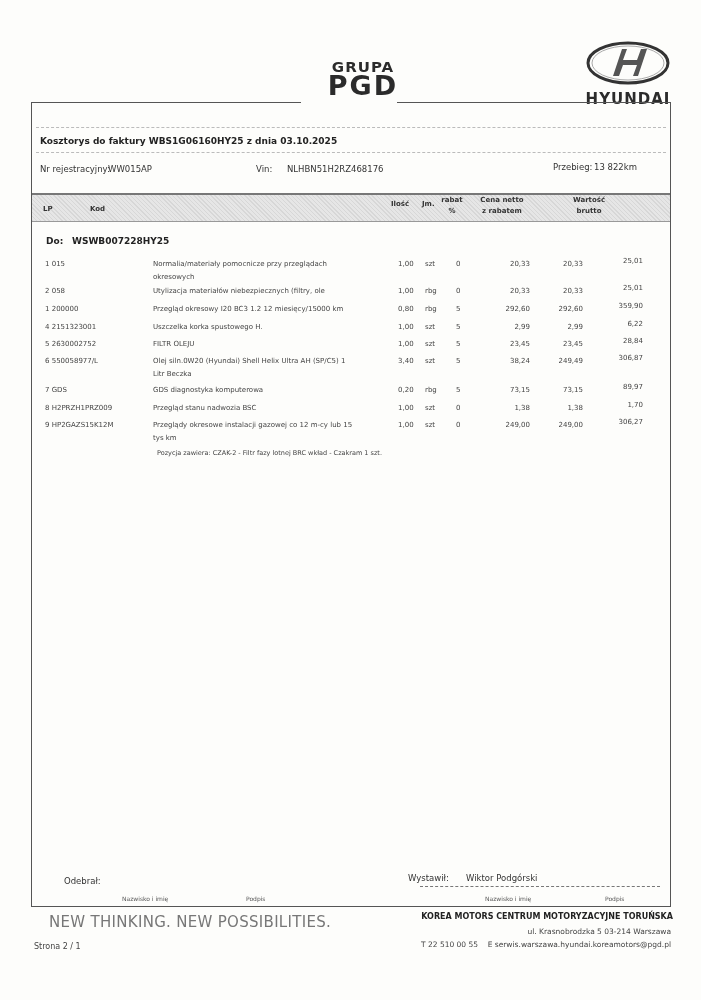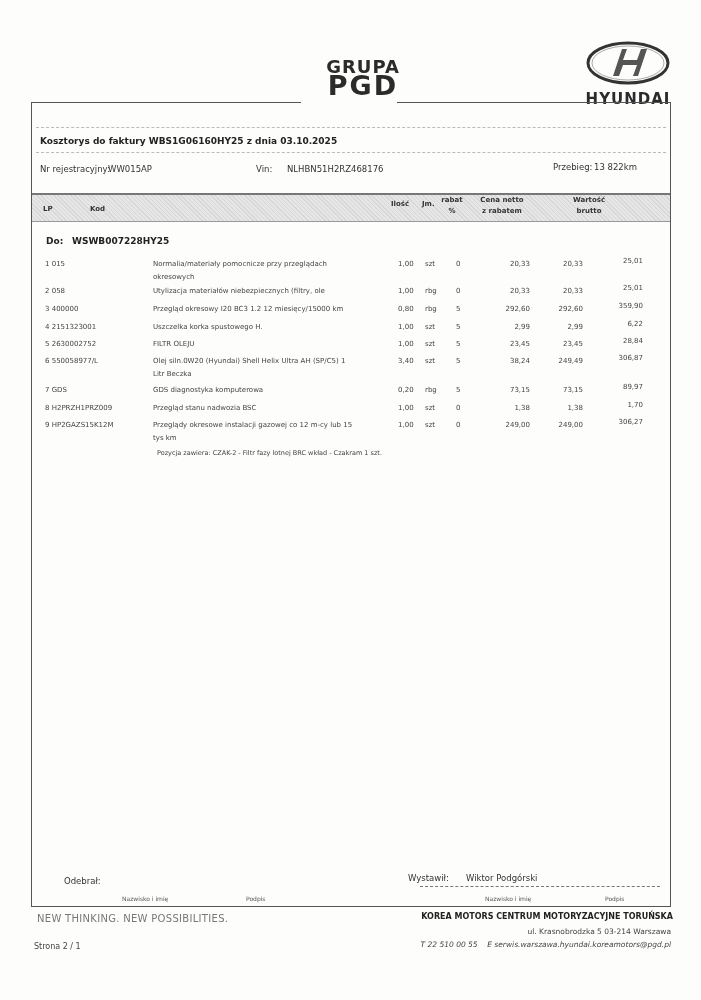--- a/index.html
+++ b/index.html
@@ -6,21 +6,21 @@
   body {
     width: 701px; height: 1000px; position: relative; overflow: hidden;
     background: #fdfdfb;
     font-family: "DejaVu Sans", "Liberation Sans", sans-serif;
     color: #2a2a2a;
   }
   .abs { position: absolute; }
 
   
   .pgd-logo { left: 318px; top: 60px; width: 90px; text-align: center; color: #2b2b2b; }
-  .pgd-logo .l1 { font-family: "DejaVu Sans", sans-serif; font-weight: bold; font-size: 18px; letter-spacing: 1px; line-height: 14px; transform: scaleY(0.95); }
+  .pgd-logo .l1 { font-family: "DejaVu Sans", sans-serif; font-weight: bold; font-size: 15px; letter-spacing: 1px; line-height: 14px; transform: scaleY(0.95); }
   .pgd-logo .l2 { font-family: "DejaVu Sans", sans-serif; font-weight: bold; font-size: 27px; letter-spacing: 2px; line-height: 24px; }
   .hy-logo { left: 578px; top: 40px; width: 100px; text-align: center; }
   .hy-logo svg { display: block; margin: 0 auto; }
   .hy-logo .name { font-family: "DejaVu Sans", sans-serif; font-weight: bold; font-size: 15px; letter-spacing: 1px; color: #2b2b2b; margin-top: 4px; }
 
   
   .frame { left: 31px; top: 102px; width: 640px; height: 805px; border: 1px solid #555; border-top: none; box-sizing: border-box; }
   .frame-top-left { left: 31px; top: 102px; width: 270px; height: 0; border-top: 1px solid #555; }
   .frame-top-right { left: 397px; top: 102px; width: 274px; height: 0; border-top: 1px solid #555; }
 
@@ -47,24 +47,24 @@
   .row .net { left: 500px; width: 51px; text-align: right; }
   .row .gross { left: 555px; width: 56px; text-align: right; top: -3px; }
   .note { left: 157px; top: 449px; font-size: 6.5px; color: #444; }
 
   
   .sig { font-size: 8.5px; color: #333; padding-left: 16px; }
   .sig-small { font-size: 6px; color: #555; }
   .sig-line { left: 420px; top: 886px; width: 240px; border-top: 1px dashed #777; height: 0; }
 
   
-  .slogan { left: 37px; top: 913px; font-size: 10px; color: #777; letter-spacing: 0.3px; }
+  .slogan { left: 49px; top: 913px; font-size: 15px; color: #777; letter-spacing: 0.3px; }
   .company { right: 28px; top: 912px; font-size: 8px; font-weight: bold; color: #222; }
   .addr { right: 30px; top: 927px; font-size: 7.5px; color: #444; }
-  .contact { right: 30px; top: 940px; font-size: 7.5px; color: #444; font-style: italic; }
+  .contact { right: 30px; top: 940px; font-size: 7.5px; color: #444; }
   .page { left: 34px; top: 942px; font-size: 8px; color: #444; }
 </style>
 </head>
 <body>
 
 <div class="abs pgd-logo">
   <div class="l1">GRUPA</div>
   <div class="l2">PGD</div>
 </div>
 <div class="abs hy-logo">
@@ -127,21 +127,21 @@
   <span class="c lp">2 058</span>
   <span class="c desc">Utylizacja materiałów niebezpiecznych (filtry, ole</span>
   <span class="c qty">1,00</span>
   <span class="c unit">rbg</span>
   <span class="c disc">0</span>
   <span class="c price">20,33</span>
   <span class="c net">20,33</span>
   <span class="c gross">25,01</span>
 </div>
 <div class="row" style="top:305px;">
-  <span class="c lp">3 400000</span>
+  <span class="c lp">1 200000</span>
   <span class="c desc">Przegląd okresowy I20 BC3 1.2 12 miesięcy/15000 km</span>
   <span class="c qty">0,80</span>
   <span class="c unit">rbg</span>
   <span class="c disc">5</span>
   <span class="c price">292,60</span>
   <span class="c net">292,60</span>
   <span class="c gross">359,90</span>
 </div>
 <div class="row" style="top:323px;">
   <span class="c lp">4 2151323001</span>

